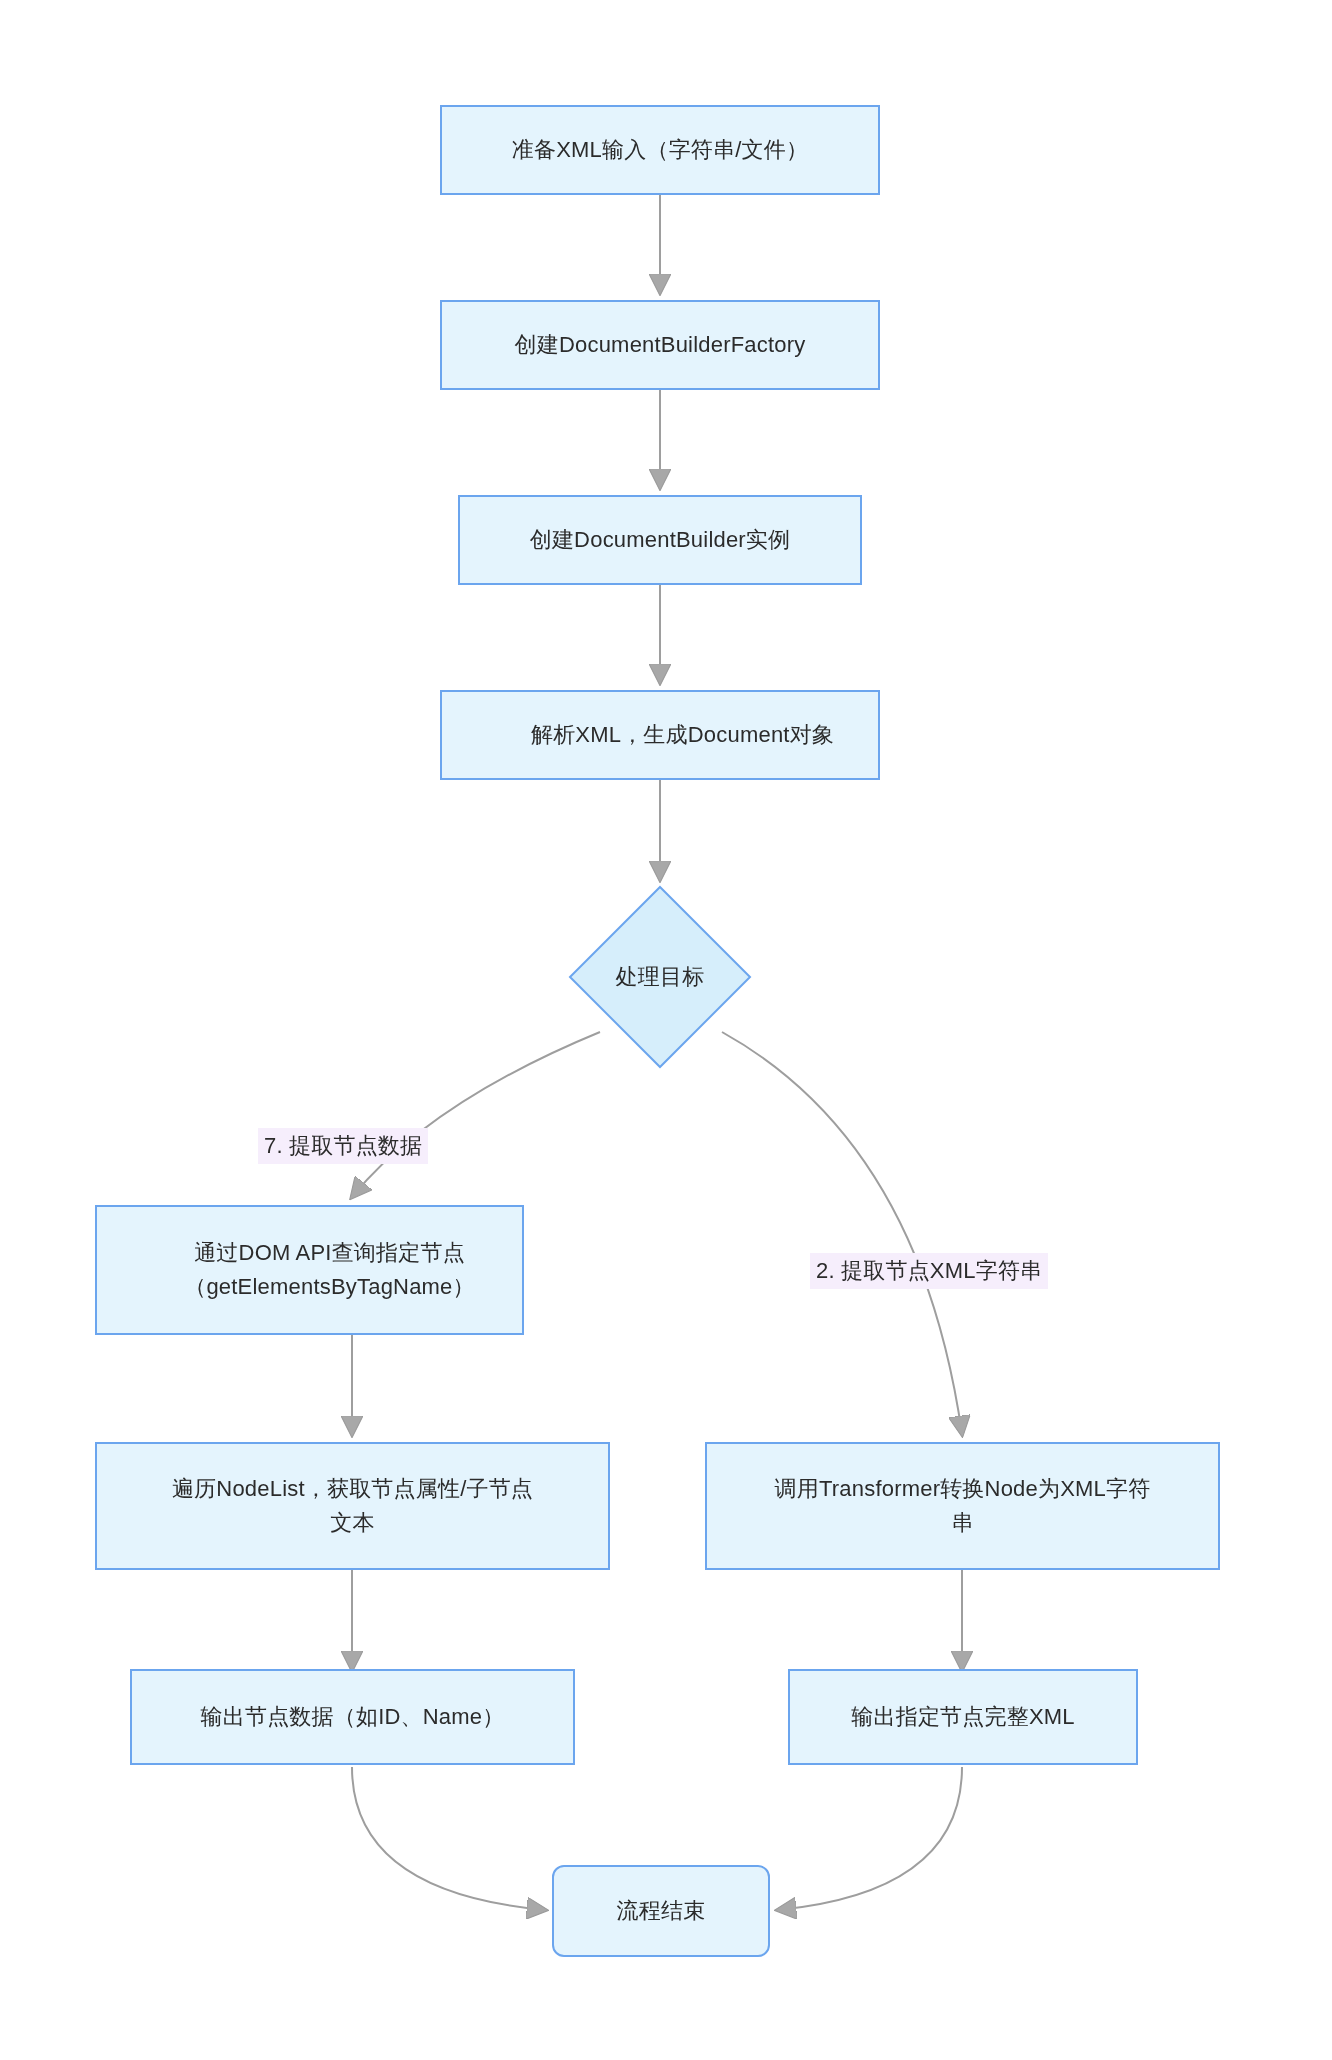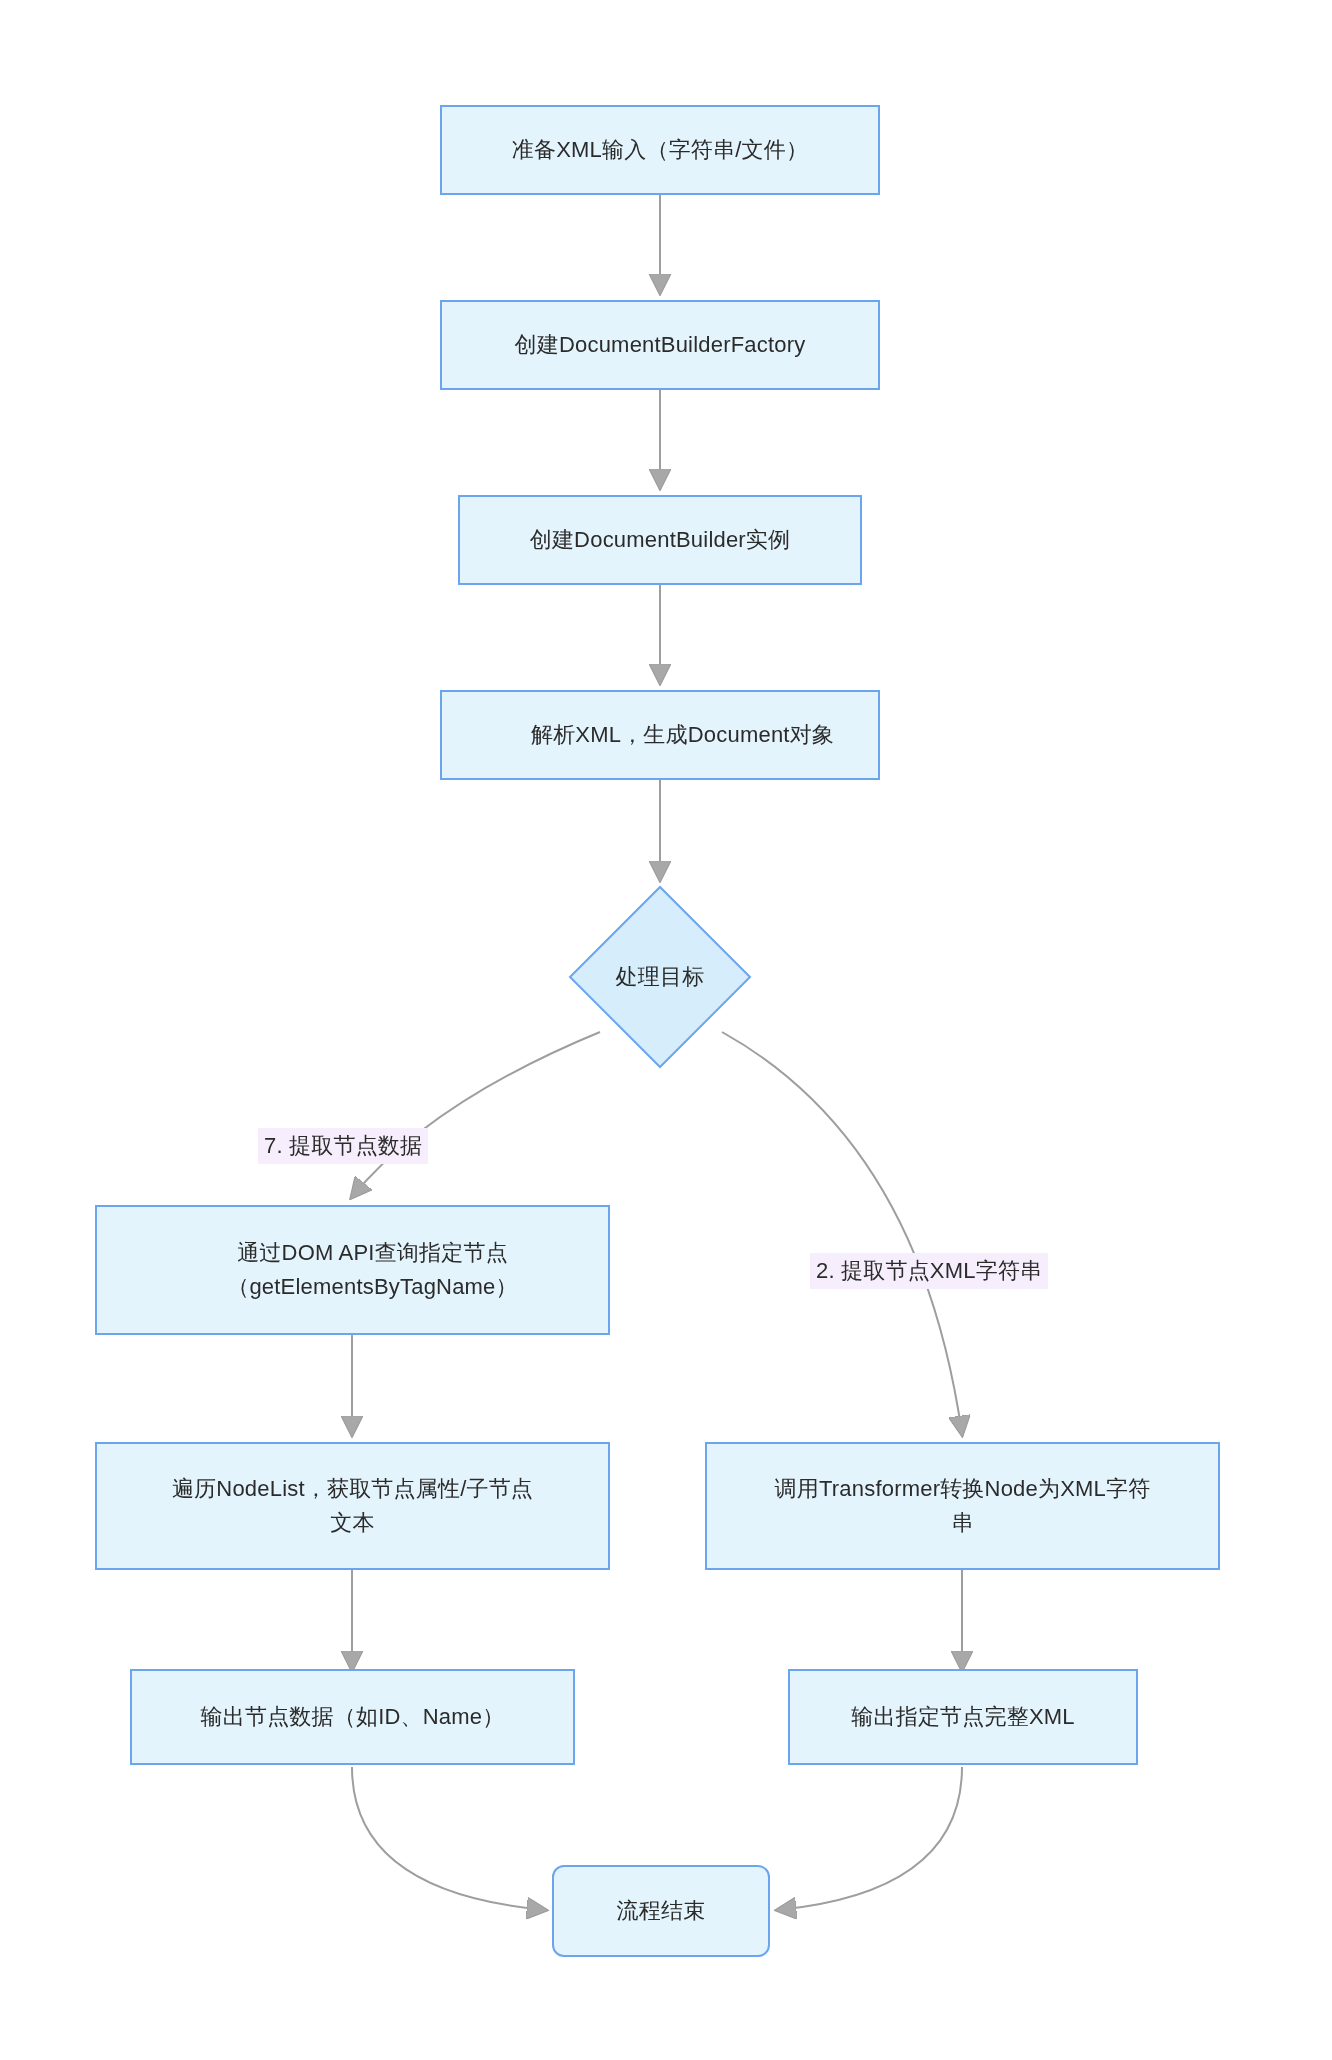--- a/index.html
+++ b/index.html
@@ -130,21 +130,21 @@
     <svg class="diamond-shape" viewBox="0 0 184 184" xmlns="http://www.w3.org/2000/svg">
       <polygon points="92,2 182,92 92,182 2,92" fill="#d6eefb" stroke="#6ba5ee" stroke-width="2"></polygon>
     </svg>
     <div class="diamond-text">处理目标</div>
   </div>
 
   <div class="edge-label" style="left:258px; top:1116px;">7. 提取节点数据</div>
 
   <div class="edge-label" style="left:810px; top:1241px;">2. 提取节点XML字符串</div>
 
-  <div class="node" style="left:95px; top:1193px; width:515px; height:130px;padding-left:40px;">
+  <div class="node" style="left:95px; top:1193px; width:429px; height:130px;padding-left:40px;">
     <span class="node-label">通过DOM API查询指定节点
 （getElementsByTagName）</span>
   </div>
 
   <div class="node" style="left:95px; top:1430px; width:515px; height:128px;">
     <span class="node-label">遍历NodeList，获取节点属性/子节点
 文本</span>
   </div>
 
   <div class="node" style="left:130px; top:1657px; width:445px; height:96px;">

